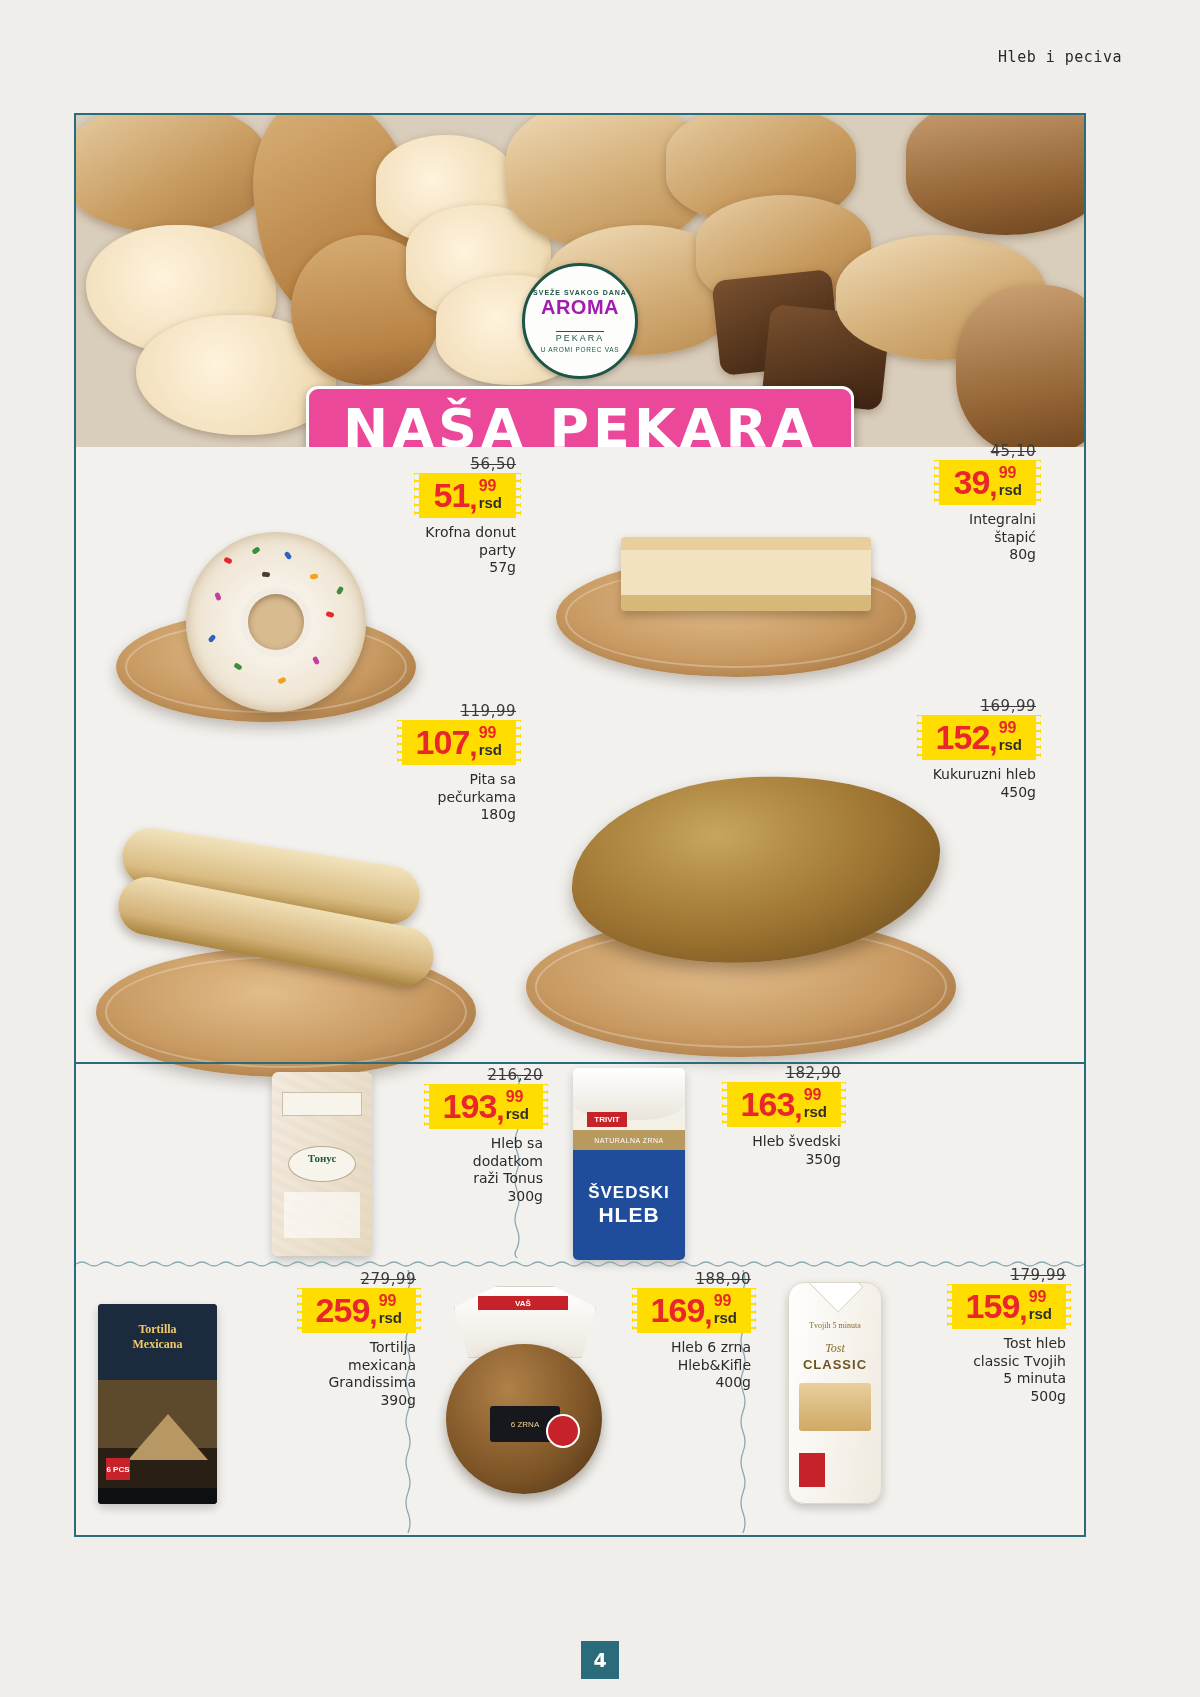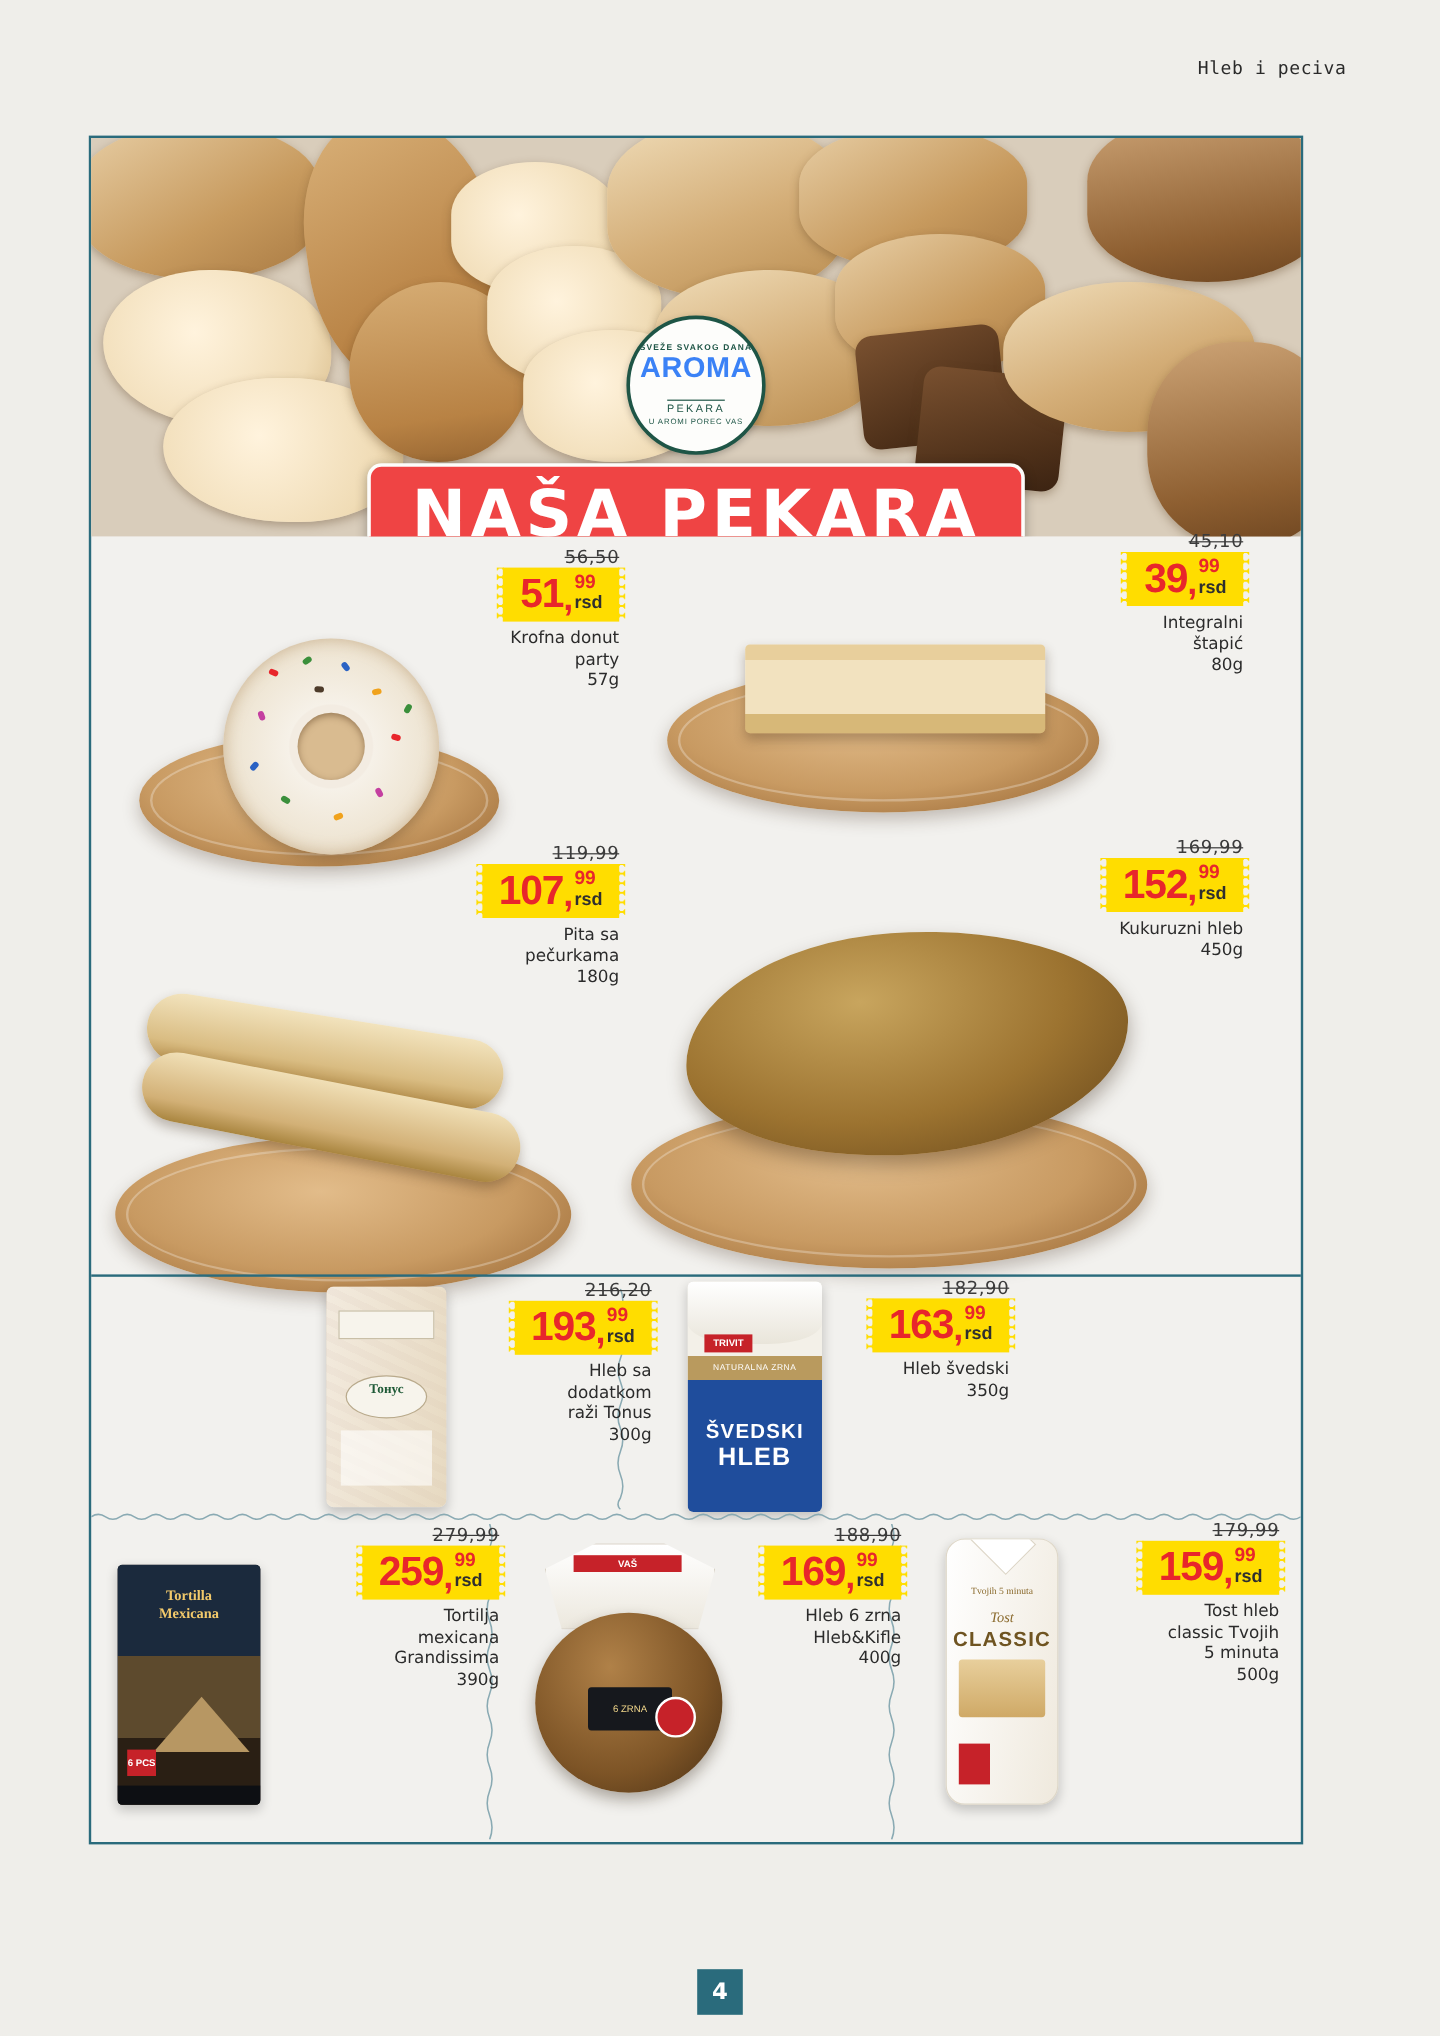--- a/index.html
+++ b/index.html
@@ -80,23 +80,23 @@
     z-index: 5;
     box-shadow: 0 2px 6px rgba(0,0,0,.25);
   }
   .brand-badge .top-arc {
     font-size: 7px;
     letter-spacing: 1px;
     color: #1e5546;
     font-weight: bold;
   }
   .brand-badge .brand-name {
-    font-size: 24px;
-    font-weight: bold;
-    color: #3b82f6;
+    font-size: 20px;
+    font-weight: bold;
+    color: #a21caf;
     letter-spacing: 0.5px;
     line-height: 1;
     margin-top: 1px;
   }
   .brand-badge .brand-sub {
     font-size: 9px;
     color: #1e5546;
     letter-spacing: 2px;
     border-top: 1px solid #1e5546;
     padding-top: 1px;
@@ -107,21 +107,21 @@
     letter-spacing: .7px;
     color: #1e5546;
     margin-top: 3px;
   }
 
   .hero-title {
     position: absolute;
     left: 50%;
     bottom: -28px;
     transform: translateX(-50%);
-    background: #ef4444;
+    background: #ec4899;
     color: #fff;
     border: 3px solid #fdfdfb;
     border-radius: 12px;
     padding: 8px 34px 12px;
     font-size: 54px;
     font-weight: bold;
     letter-spacing: 4px;
     font-family: "DejaVu Sans", sans-serif;
     z-index: 6;
     white-space: nowrap;
@@ -543,21 +543,21 @@
       </div>
       <div class="prod-name">Hleb 6 zrna
 Hleb&amp;Kifle
 400g</div>
     </div>
 
     <div class="pack" style="left:712px; top:18px; width:92px; height:220px; background:linear-gradient(100deg,#ffffff,#efe9dd); border-radius:16px; overflow:hidden; border:1px solid #ded7c8;">
       <div style="position:absolute; left:26px; top:-16px; width:40px; height:34px; background:#fff; border:1px solid #ddd6c7; transform:rotate(45deg);"></div>
       <div style="position:absolute; left:0; right:0; top:38px; text-align:center; font-size:8px; color:#8b6b2e; font-family:'Liberation Serif', serif;">Tvojih 5 minuta</div>
       <div style="position:absolute; left:0; right:0; top:58px; text-align:center; font-size:12px; color:#8b6b2e; font-family:'Liberation Serif', serif; font-style:italic;">Tost</div>
-      <div style="position:absolute; left:0; right:0; top:74px; text-align:center; font-size:17px; color:#6f5421; font-weight:bold; letter-spacing:1px;">CLASSIC</div>
+      <div style="position:absolute; left:0; right:0; top:74px; text-align:center; font-size:13px; color:#6f5421; font-weight:bold; letter-spacing:1px;">CLASSIC</div>
       <div style="position:absolute; left:10px; top:100px; right:10px; height:48px; background:linear-gradient(180deg,#e8cf9c,#cfa966); border-radius:3px;"></div>
       <div style="position:absolute; left:10px; bottom:16px; width:26px; height:34px; background:#c62229;"></div>
     </div>
 
     <div class="price-block align-right" style="left:790px; top:2px; width:200px;">
       <div class="old-price">179,99</div>
       <div class="price-tag">
         <span class="price-main">159</span>
         <span class="comma">,</span>
         <span class="price-sup">

